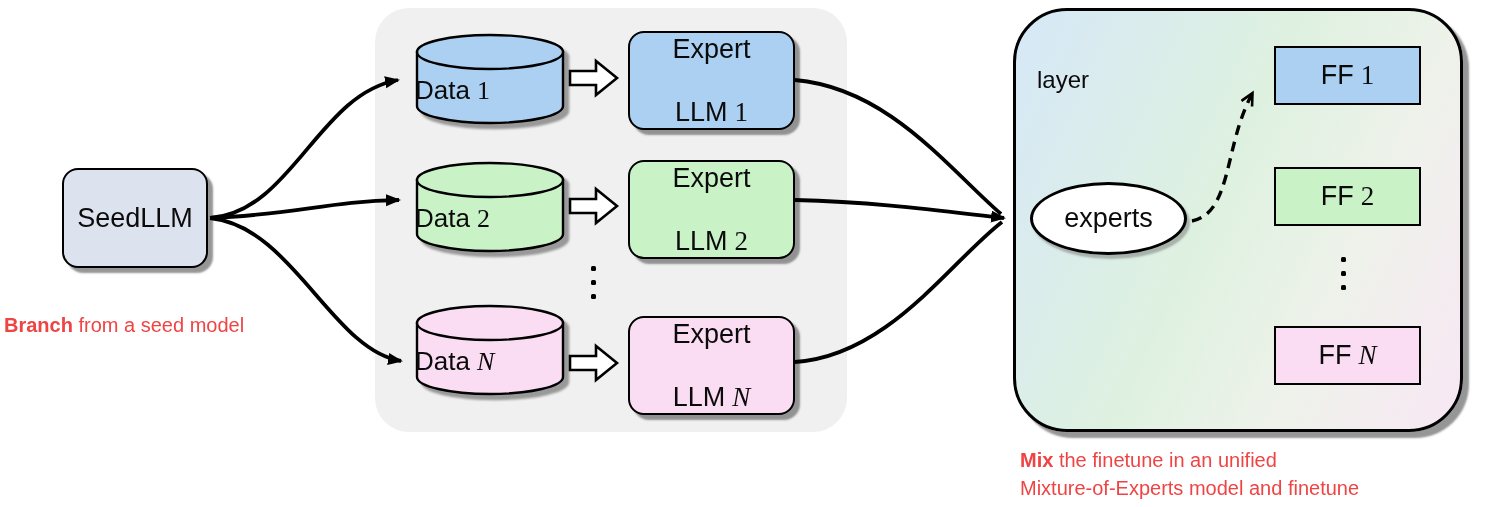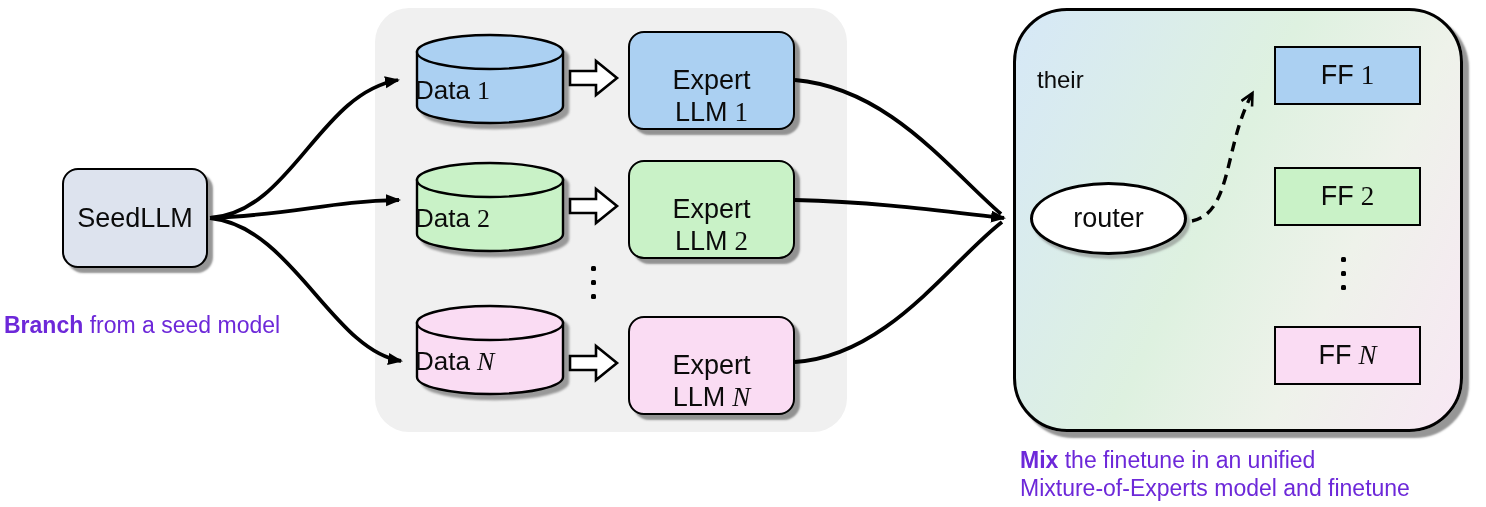--- a/index.html
+++ b/index.html
@@ -21,42 +21,42 @@
 
   .panel{position:absolute; left:375px; top:8px; width:472px; height:424px;
     background:var(--panel); border-radius:34px; z-index:1;}
 
   .cyl{position:absolute; left:415px; width:150px; height:92px; z-index:3;
     filter:drop-shadow(5px 5px 1px rgba(115,115,115,0.7));}
   .cyl svg{display:block;}
   .cyl-label{position:absolute; left:0; right:0; top:42px; font-size:26px;}
 
   .ebox{position:absolute; left:628px; width:167px; height:99px; border:2.5px solid var(--outline);
-    border-radius:16px; display:flex; flex-direction:column; align-items:center; justify-content:flex-end;
+    border-radius:16px; display:flex; flex-direction:column; align-items:center; justify-content:space-between;
     font-size:27px; line-height:32px; text-align:center; z-index:3;}
   .fill-blue{background:var(--blue);} .fill-green{background:var(--green);} .fill-pink{background:var(--pink);}
 
   .moe-box{position:absolute; left:1013px; top:8px; width:450px; height:424px;
     border:3px solid var(--outline); border-radius:54px; z-index:2;
     background:linear-gradient(115deg, var(--moe1) 0%, var(--moe2) 45%, #eef2ea 70%, var(--moe3) 100%);
     box-shadow:6px 6px 2px rgba(115,115,115,0.75);}
 
   .moe-label{position:absolute; left:1037px; top:62px; font-size:24px; line-height:35px; z-index:3;}
 
   .router{position:absolute; left:1030px; top:182px; width:157px; height:73px; background:#ffffff;
     border:3px solid var(--outline); border-radius:50%; display:flex; align-items:center; justify-content:center;
     font-size:27px; z-index:3; box-shadow:3px 4px 2px rgba(115,115,115,0.5);}
 
   .ff{position:absolute; left:1274px; width:147px; height:59px; border:2.2px solid var(--outline);
     display:flex; align-items:center; justify-content:center; font-size:27px; z-index:3;}
 
   .vdots{position:absolute; display:flex; flex-direction:column; gap:9px; z-index:3;}
   .vdots i{width:5px; height:5px; background:#000; border-radius:1.5px;}
 
-  .caption{position:absolute; font-size:23px; line-height:28px; z-index:3; color:#6d28d9;}
+  .caption{position:absolute; font-size:20px; line-height:28px; z-index:3; color:#ef4444;}
   .caption b{font-weight:bold;}
 
   .num{font-family:"Liberation Serif", serif; margin-left:7px;}
   .italic{font-style:italic;}
 </style>
 </head>
 <body>
 
 <div class="canvas">
 
@@ -133,25 +133,25 @@
     <div class="cyl-label"><span>Data</span><span class="num italic">N</span></div>
   </div>
   <div class="ebox fill-pink shadow-box" style="top:316px;">
     <div>Expert</div>
     <div><span>LLM</span><span class="num italic">N</span></div>
   </div>
 
 
   <div class="moe-box"></div>
   <div class="moe-label">
-    <div>their</div>
+    <div>layer</div>
   </div>
 
   <div class="router">
-    <span>router</span>
+    <span>experts</span>
   </div>
 
   <div class="ff fill-blue" style="top:46px;">
     <span>FF</span>
       <span class="num">1</span>
   </div>
   <div class="ff fill-green" style="top:167px;">
     <span>FF</span>
       <span class="num">2</span>
   </div>

